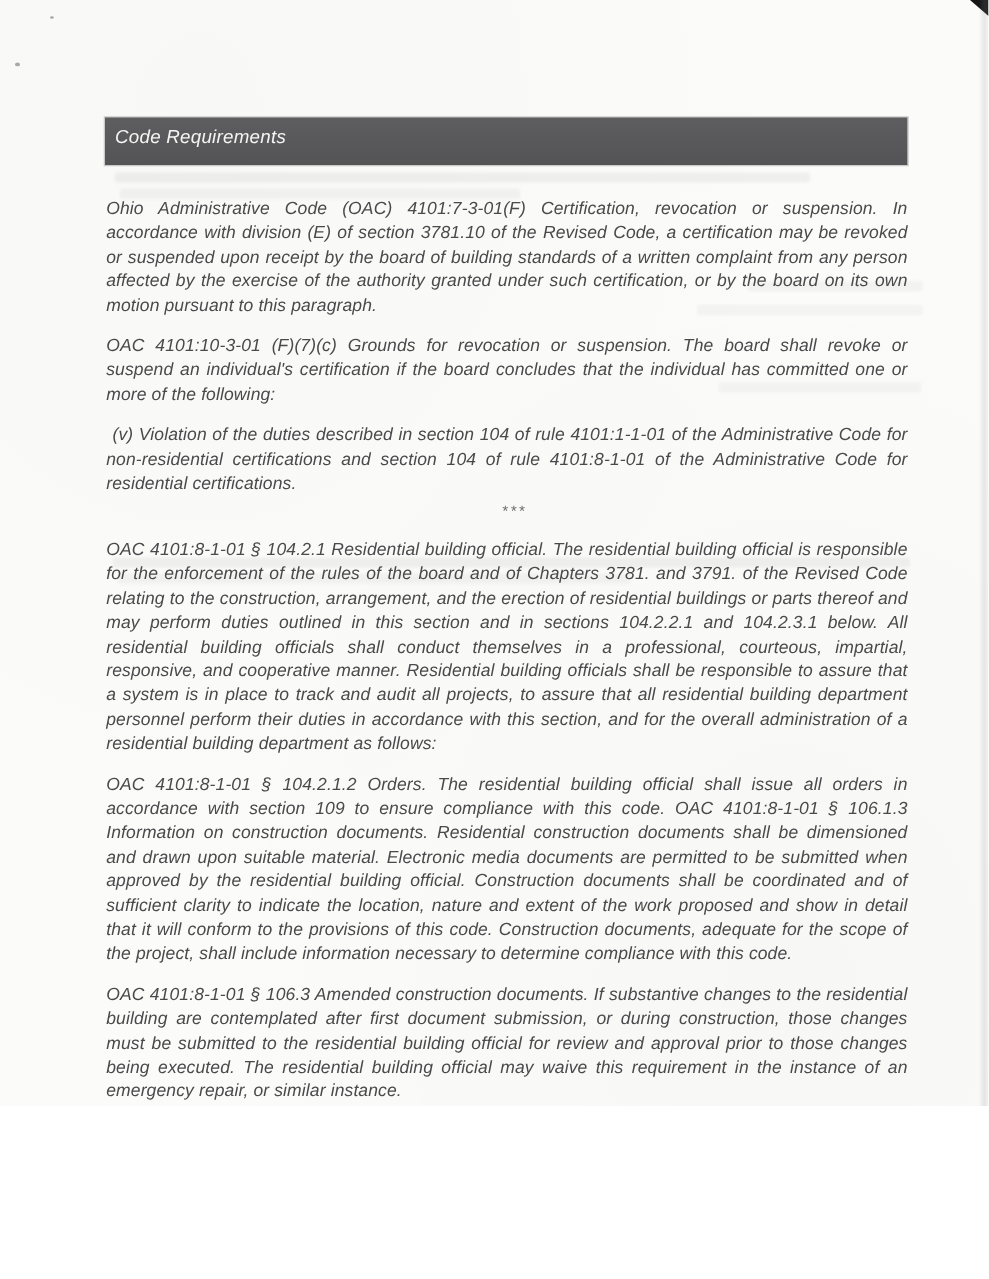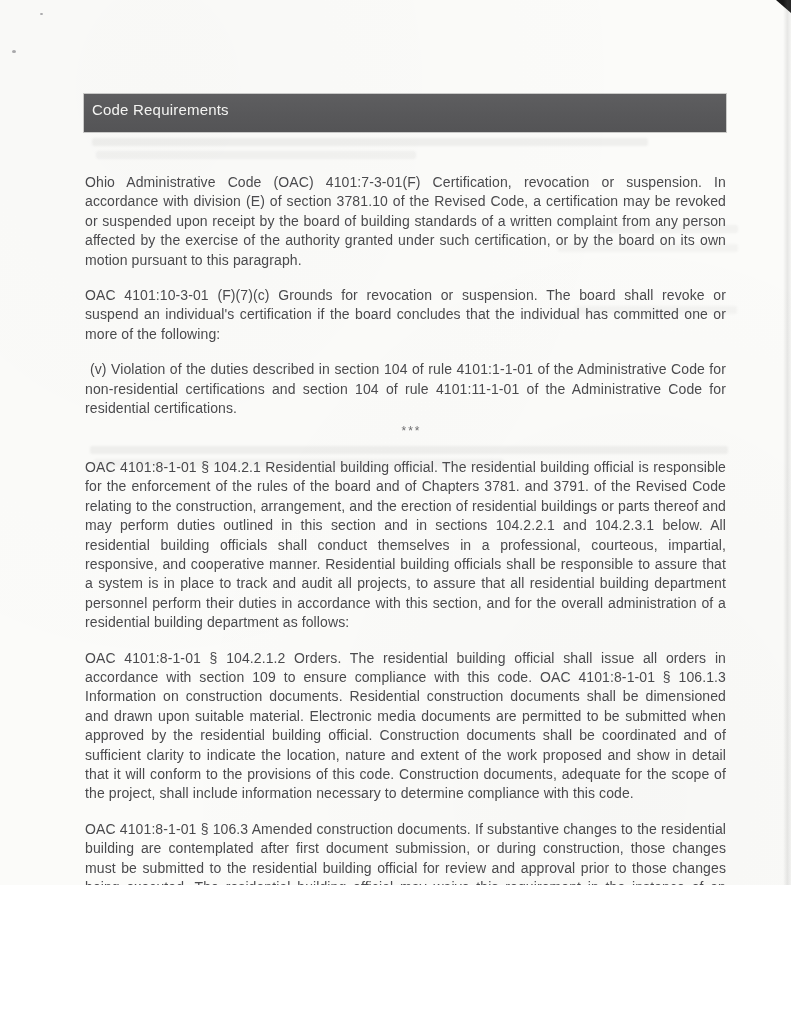--- a/index.html
+++ b/index.html
@@ -10,20 +10,21 @@
   .paper {
     position: relative;
     width: 791px;
     height: 885px;
     background:
       radial-gradient(ellipse at 20% 10%, rgba(0,0,0,0.012), transparent 60%),
       radial-gradient(ellipse at 80% 90%, rgba(0,0,0,0.015), transparent 55%),
       #fbfbf9;
     overflow: hidden;
     font-family: "Liberation Sans", sans-serif;
+    font-style: italic;
   }
   .header-bar {
     position: absolute;
     left: 84px;
     top: 94px;
     width: 642px;
     height: 38px;
     background: linear-gradient(180deg, #5e5e60 0%, #58585a 55%, #545456 100%);
     box-sizing: border-box;
     padding: 7px 0 0 8px;
@@ -39,21 +40,21 @@
     left: 85px;
     top: 157px;
     width: 641px;
     font-size: 14px;
     line-height: 19.4px;
     color: #4a4a4d;
     text-align: justify;
     letter-spacing: 0.1px;
   }
   .content p {
-    margin: 16px 0 13px 0;
+    margin: 0 0 13px 0;
   }
   .indent-first {
     text-indent: 5px;
   }
   .separator {
     text-align: center;
     font-size: 12px;
     color: #6e6e70;
     letter-spacing: 2px;
     margin: -9px 0 10px 12px;
@@ -112,21 +113,21 @@
   <div class="ghost" style="left:94px;  top:459px; width:410px; opacity:.75;"></div>
   <div class="ghost" style="left:90px;  top:890px; width:330px; opacity:.7;"></div>
 
   <div class="header-bar">
     <span class="header-title">Code Requirements</span>
   </div>
 
   <div class="content">
     <p>Ohio Administrative Code (OAC) 4101:7-3-01(F) Certification, revocation or suspension. In accordance with division (E) of section 3781.10 of the Revised Code, a certification may be revoked or suspended upon receipt by the board of building standards of a written complaint from any person affected by the exercise of the authority granted under such certification, or by the board on its own motion pursuant to this paragraph.</p>
     <p>OAC 4101:10-3-01 (F)(7)(c) Grounds for revocation or suspension. The board shall revoke or suspend an individual's certification if the board concludes that the individual has committed one or more of the following:</p>
-    <p class="indent-first">(v) Violation of the duties described in section 104 of rule 4101:1-1-01 of the Administrative Code for non-residential certifications and section 104 of rule 4101:11-1-01 of the Administrative Code for residential certifications.</p>
+    <p class="indent-first">(v) Violation of the duties described in section 104 of rule 4101:1-1-01 of the Administrative Code for non-residential certifications and section 104 of rule 4101:8-1-01 of the Administrative Code for residential certifications.</p>
     <div class="separator">***</div>
     <p>OAC 4101:8-1-01 § 104.2.1 Residential building official. The residential building official is responsible for the enforcement of the rules of the board and of Chapters 3781. and 3791. of the Revised Code relating to the construction, arrangement, and the erection of residential buildings or parts thereof and may perform duties outlined in this section and in sections 104.2.2.1 and 104.2.3.1 below. All residential building officials shall conduct themselves in a professional, courteous, impartial, responsive, and cooperative manner. Residential building officials shall be responsible to assure that a system is in place to track and audit all projects, to assure that all residential building department personnel perform their duties in accordance with this section, and for the overall administration of a residential building department as follows:</p>
     <p>OAC 4101:8-1-01 § 104.2.1.2 Orders. The residential building official shall issue all orders in accordance with section 109 to ensure compliance with this code. OAC 4101:8-1-01 § 106.1.3 Information on construction documents. Residential construction documents shall be dimensioned and drawn upon suitable material. Electronic media documents are permitted to be submitted when approved by the residential building official. Construction documents shall be coordinated and of sufficient clarity to indicate the location, nature and extent of the work proposed and show in detail that it will conform to the provisions of this code. Construction documents, adequate for the scope of the project, shall include information necessary to determine compliance with this code.</p>
     <p>OAC 4101:8-1-01 §  106.3 Amended construction documents. If substantive changes to the residential building are contemplated after first document submission, or during construction, those changes must be submitted to the residential building official for review and approval prior to those changes being executed. The residential building official may waive this requirement in the instance of an emergency repair, or similar instance.</p>
   </div>
 
   <div class="page-number">9</div>
 
   <div class="corner-nick"></div>
   <div class="edge-shade"></div>

